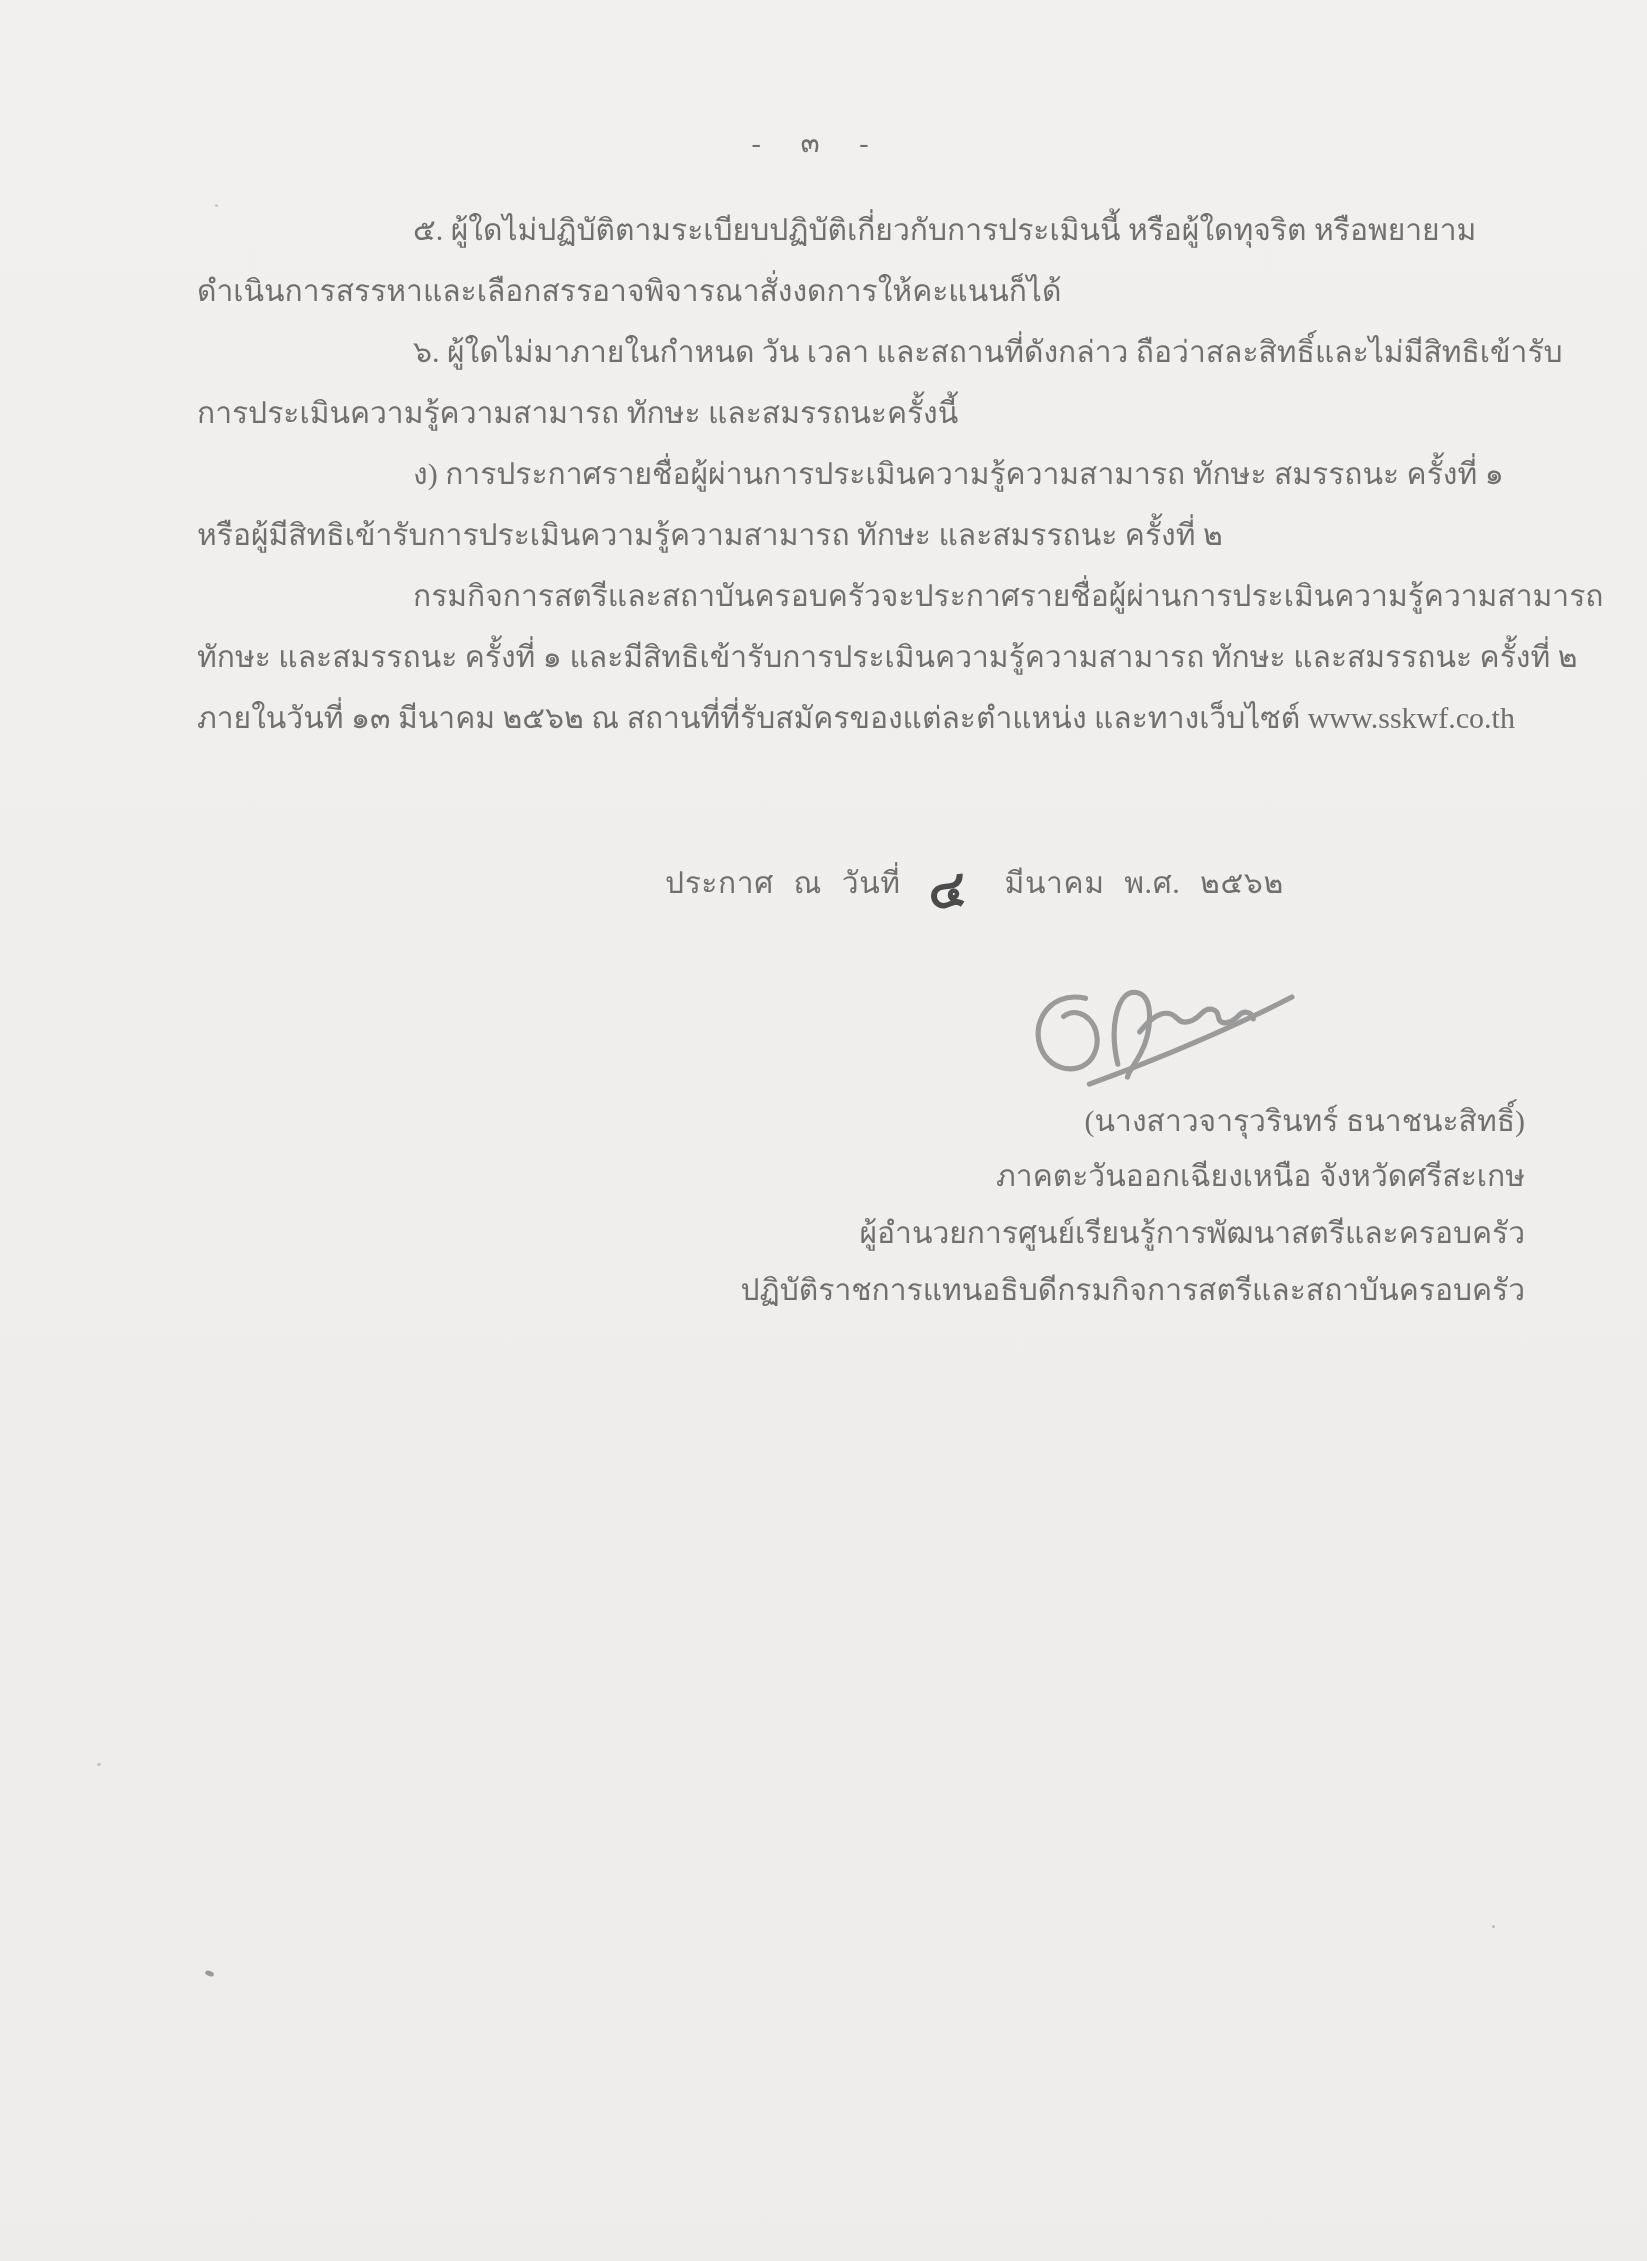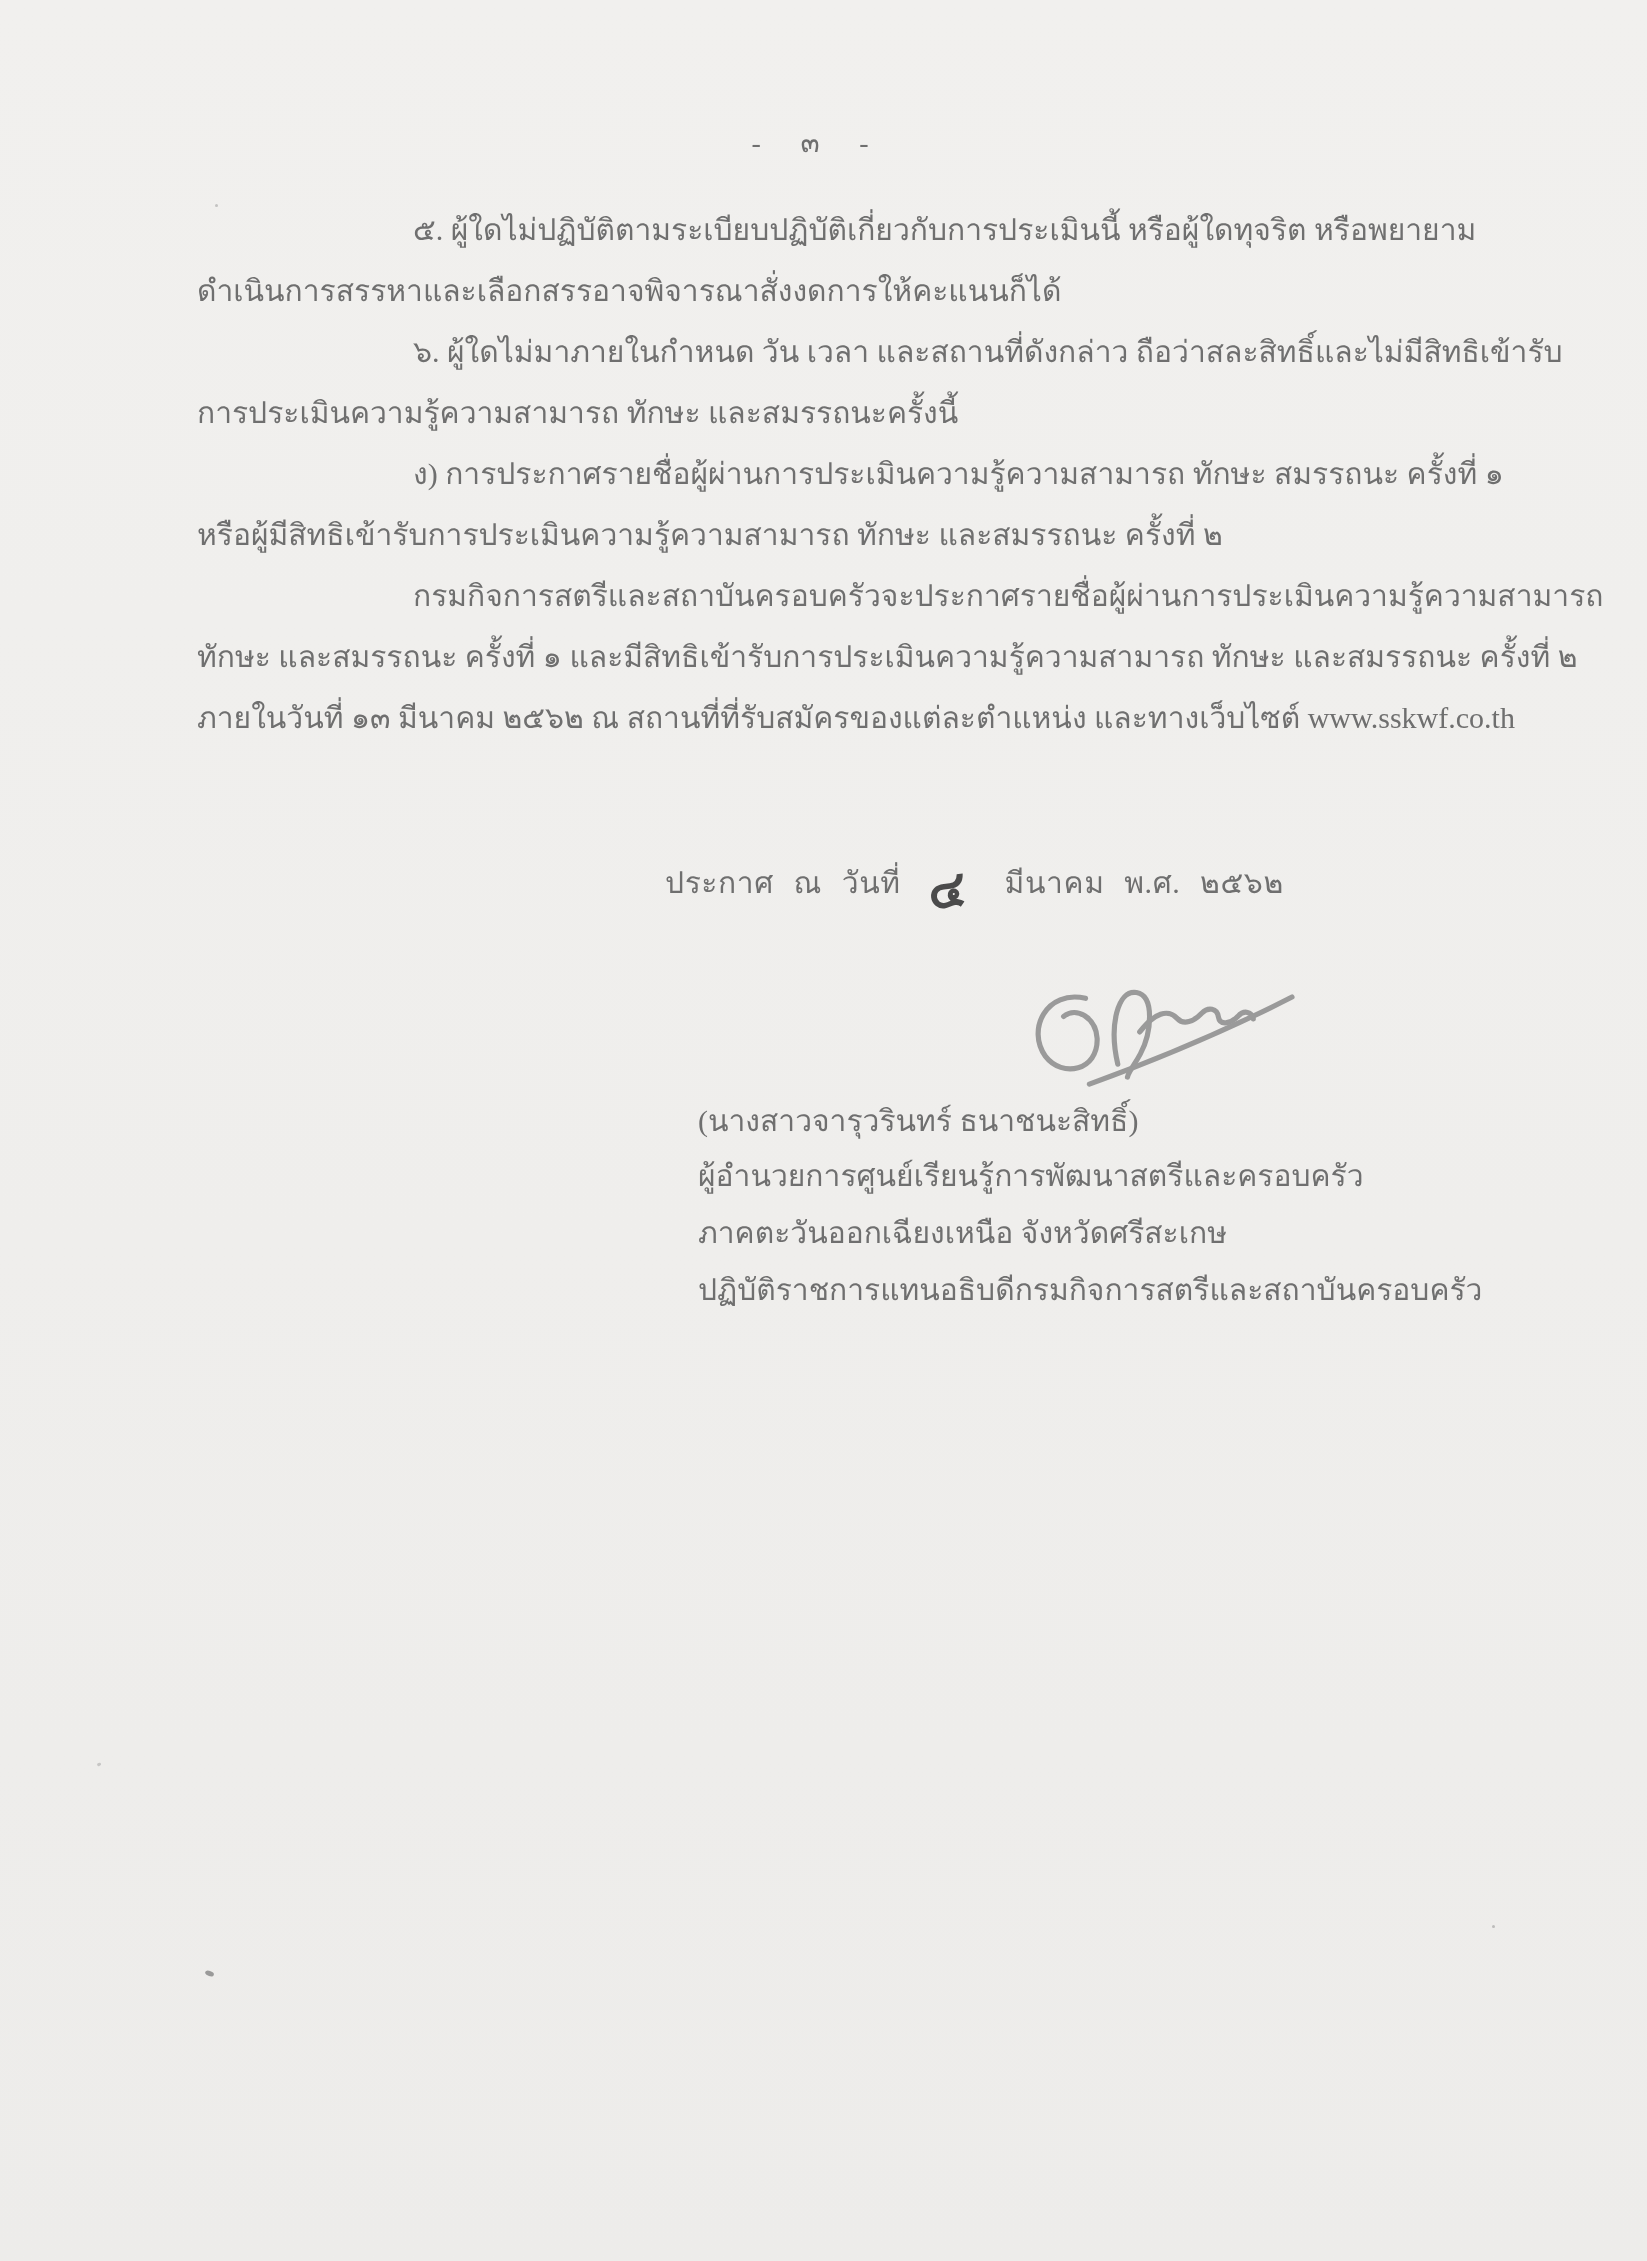--- a/index.html
+++ b/index.html
@@ -32,21 +32,21 @@
   .date-line .seg{letter-spacing:0.6px;word-spacing:11.6px;}
   .hand-day{
     font-size:50px;font-weight:600;color:#4b4b4b;
     transform:rotate(-7deg);
     display:inline-block;
     margin:0 39px 0 27px;
     position:relative;top:-9px;
   }
   .signature-block{
     position:absolute;left:698px;top:979px;width:827px;
-    text-align:left;font-size:30px;
+    text-align:right;font-size:30px;
   }
   .sig-svg{display:block;margin:0 auto 3.9px auto;transform:translateX(45px);}
   .sig-name{line-height:53px;white-space:nowrap;}
   .sig-line{line-height:57px;white-space:nowrap;}
   .speck{position:absolute;background:#8b8b8b;border-radius:50%;}
   .speck-1{left:205px;top:1971px;width:9px;height:5.2px;transform:rotate(18deg);opacity:.85;}
   .speck-2{left:215px;top:204px;width:3.2px;height:3.2px;opacity:.45;}
   .speck-3{left:1492px;top:1925px;width:3.2px;height:3.2px;opacity:.5;}
   .speck-4{left:97px;top:1763px;width:3.9px;height:2.6px;opacity:.4;transform:rotate(-20deg);}
 </style>
@@ -80,22 +80,22 @@
   <div class="signature-block">
     <svg class="sig-svg" width="297" height="111" viewBox="0 0 460 172" fill="none" xmlns="http://www.w3.org/2000/svg">
       <g stroke="#9a9a9a" stroke-width="8" stroke-linecap="round" fill="none">
         <path d="M 120 30 C 60 16, 28 78, 58 120 C 84 154, 140 142, 138 92 C 136 60, 106 42, 86 58"></path>
         <path d="M 170 132 C 156 72, 170 16, 199 21 C 228 26, 222 84, 205 116 C 196 133, 187 143, 185 152"></path>
         <path d="M 204 82 C 227 52, 248 46, 262 61 C 272 72, 288 66, 300 53 C 310 43, 324 45, 326 59 C 328 72, 344 70, 356 58 C 366 47, 378 51, 380 62"></path>
         <path d="M 126 163 C 208 133, 330 84, 440 28"></path>
       </g>
     </svg>
     <div class="sig-name">(นางสาวจารุวรินทร์  ธนาชนะสิทธิ์)</div>
+    <div class="sig-line">ภาคตะวันออกเฉียงเหนือ จังหวัดศรีสะเกษ</div>
     <div class="sig-line">ผู้อำนวยการศูนย์เรียนรู้การพัฒนาสตรีและครอบครัว</div>
-    <div class="sig-line">ภาคตะวันออกเฉียงเหนือ จังหวัดศรีสะเกษ</div>
     <div class="sig-line">ปฏิบัติราชการแทนอธิบดีกรมกิจการสตรีและสถาบันครอบครัว</div>
   </div>
 
   <div class="speck speck-1"></div>
   <div class="speck speck-2"></div>
   <div class="speck speck-3"></div>
   <div class="speck speck-4"></div>
 
 </div>
 

